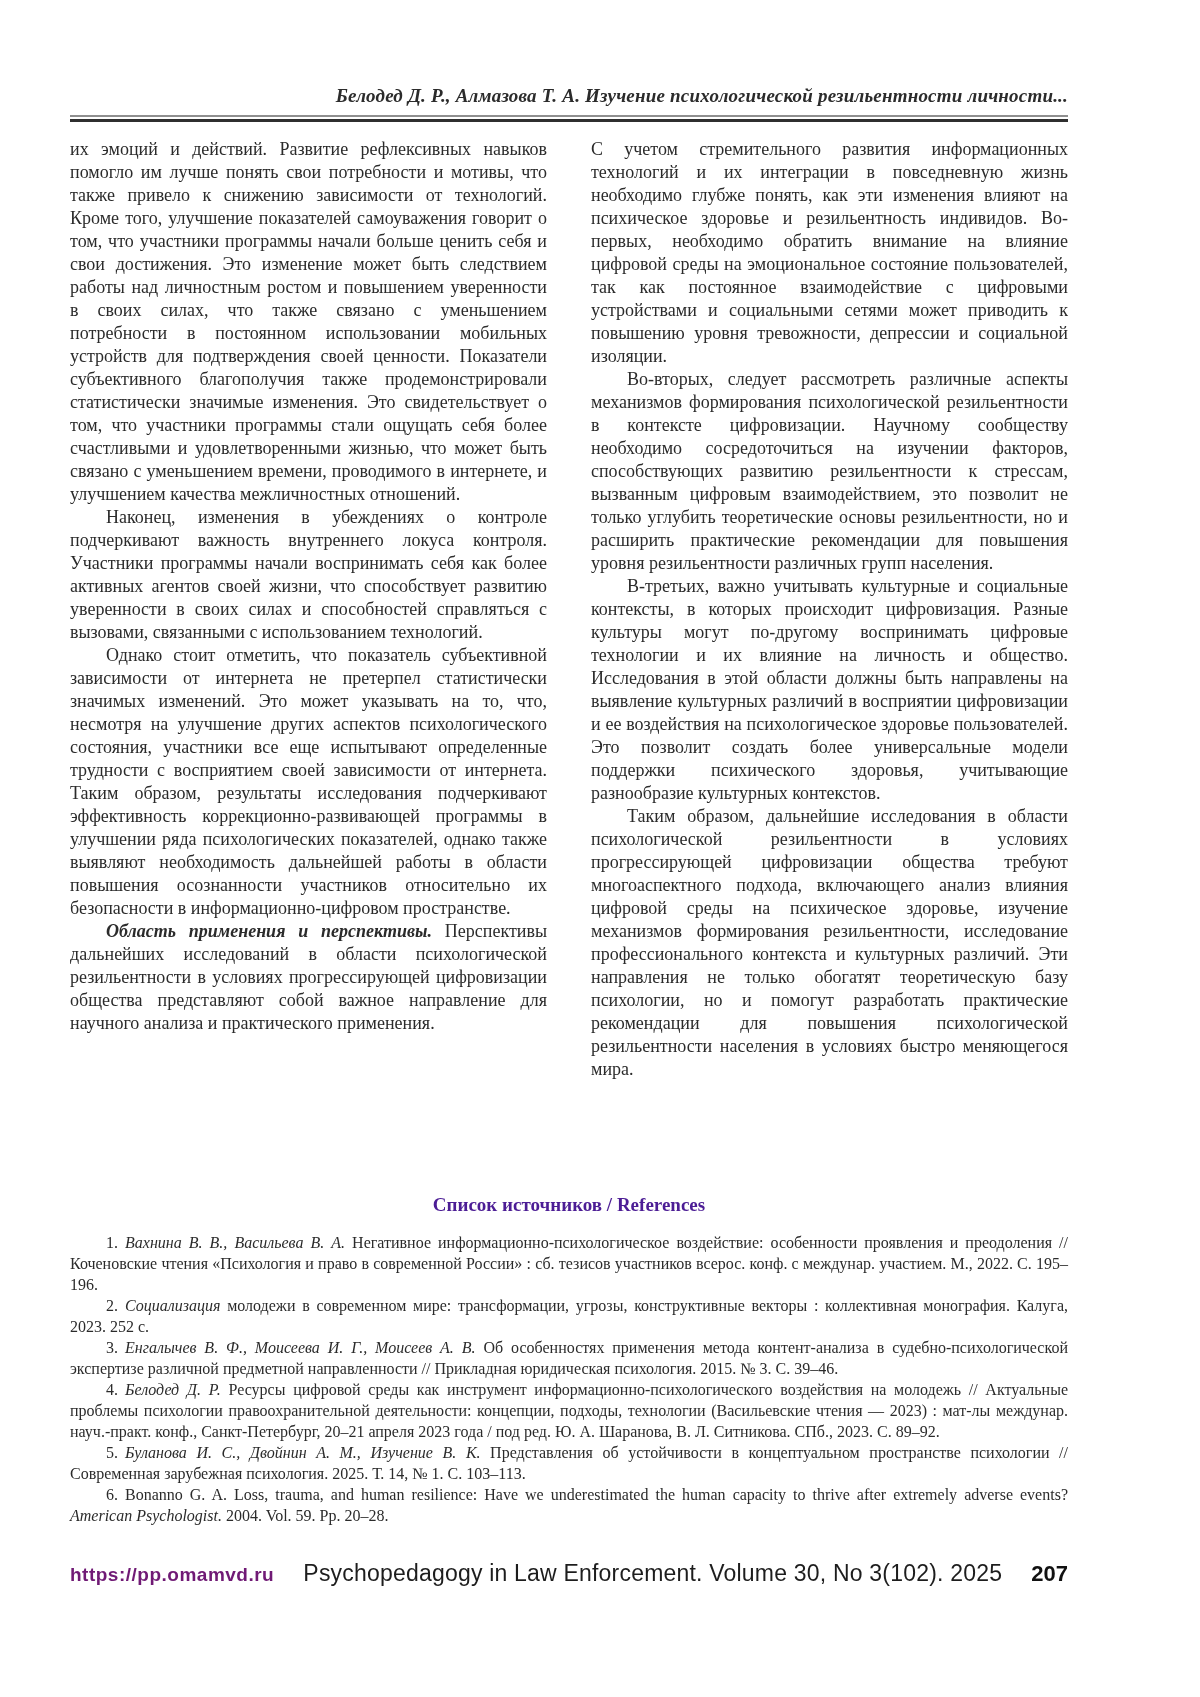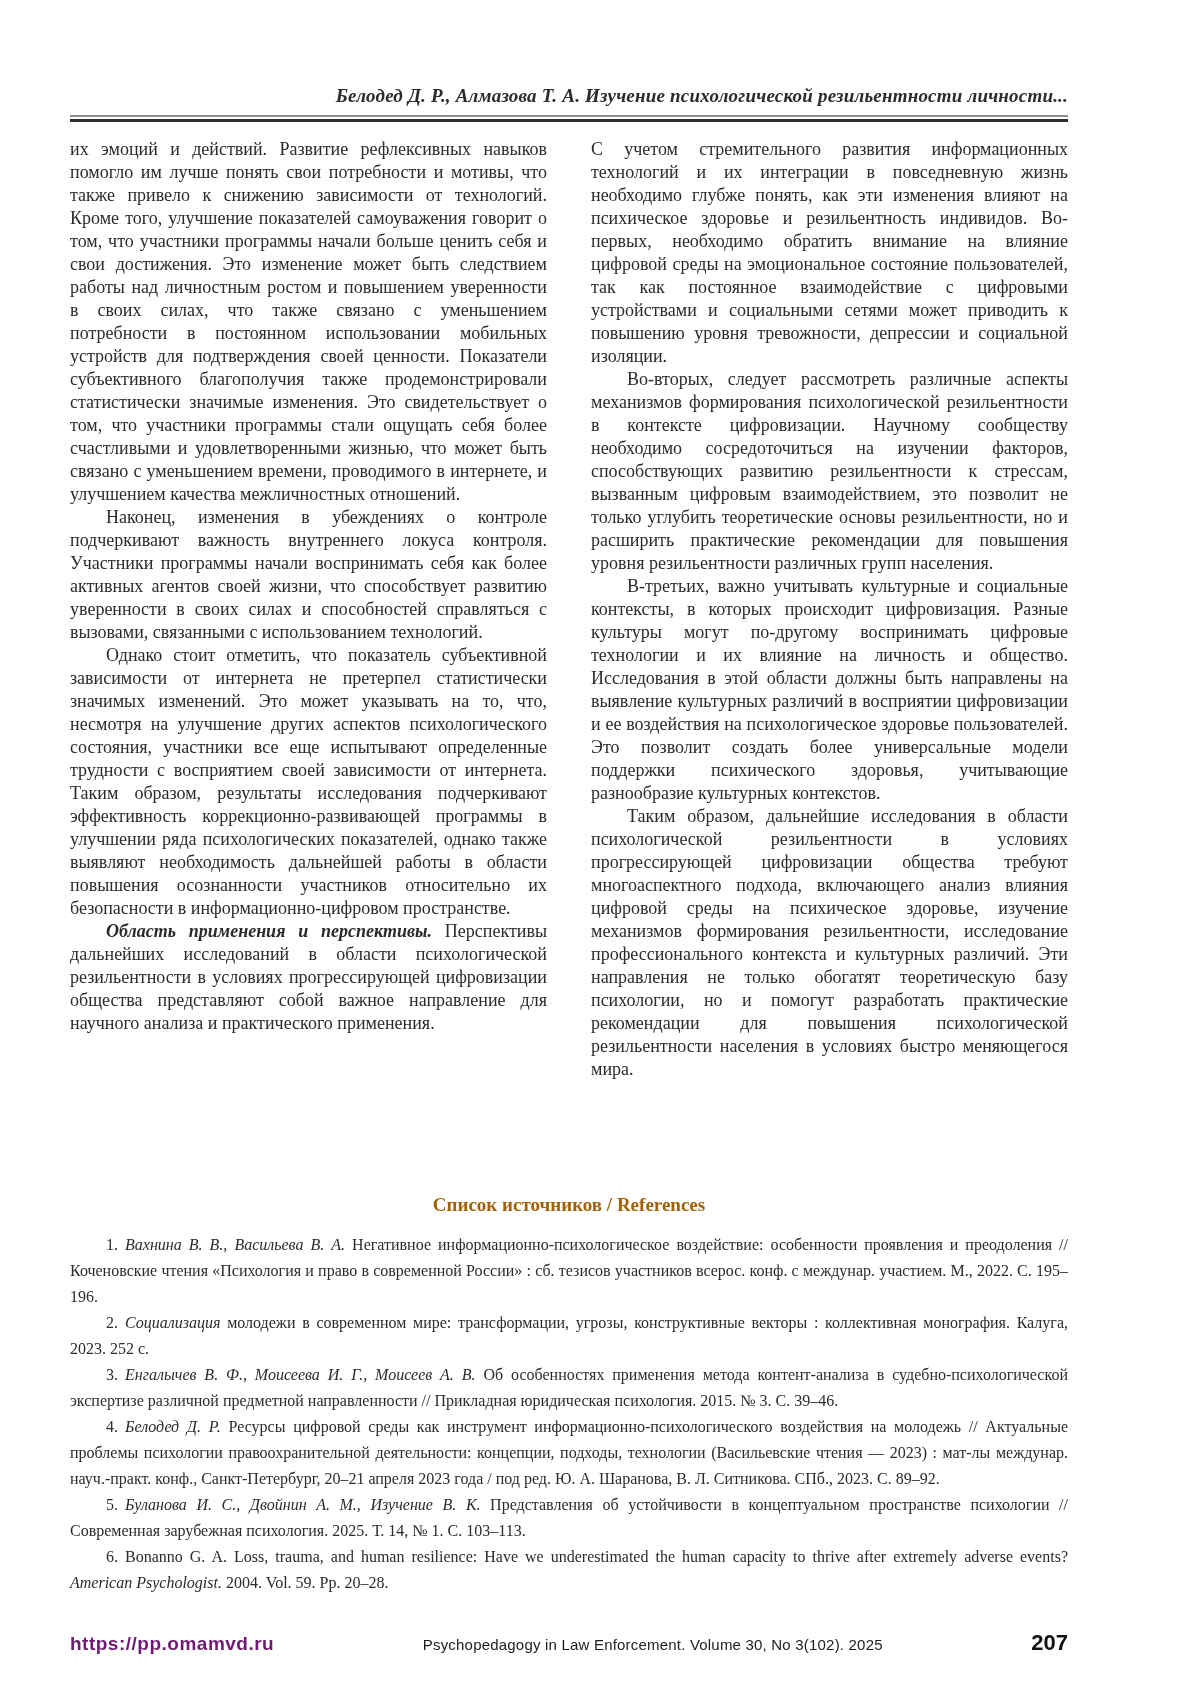--- a/index.html
+++ b/index.html
@@ -50,48 +50,48 @@
   .ital{font-style:italic;}
   .boldital{font-weight:bold;font-style:italic;}
   
   .refs{margin-top:26px;}
   .refs h2{
     margin:0 0 16px 0;
     text-align:center;
     font-family:"Liberation Serif","DejaVu Serif",serif;
     font-size:19px;
     font-weight:bold;
-    color:#a16207;
+    color:#4c1d95;
   }
   .refs .ref{
     margin:0;
     font-family:"Liberation Serif","DejaVu Serif",serif;
     font-size:16px;
-    line-height:26px;
+    line-height:21px;
     text-align:justify;
     text-indent:36px;
     color:#2b2b2b;
   }
   .ref-num{margin-right:7px;}
   
   .footer{
     margin-top:34px;
     display:flex;
     justify-content:space-between;
     align-items:baseline;
     font-family:"Liberation Sans","DejaVu Sans",sans-serif;
   }
   .footer .url{
     font-size:19px;
     font-weight:bold;
     letter-spacing:.5px;
     color:#701a75;
   }
   .footer .cite{
-    font-size:15px;
+    font-size:23px;
     color:#1d1d1d;
     letter-spacing:.2px;
   }
   .footer .pageno{
     font-size:22px;
     font-weight:bold;
     color:#111111;
   }
 </style>
 </head>

